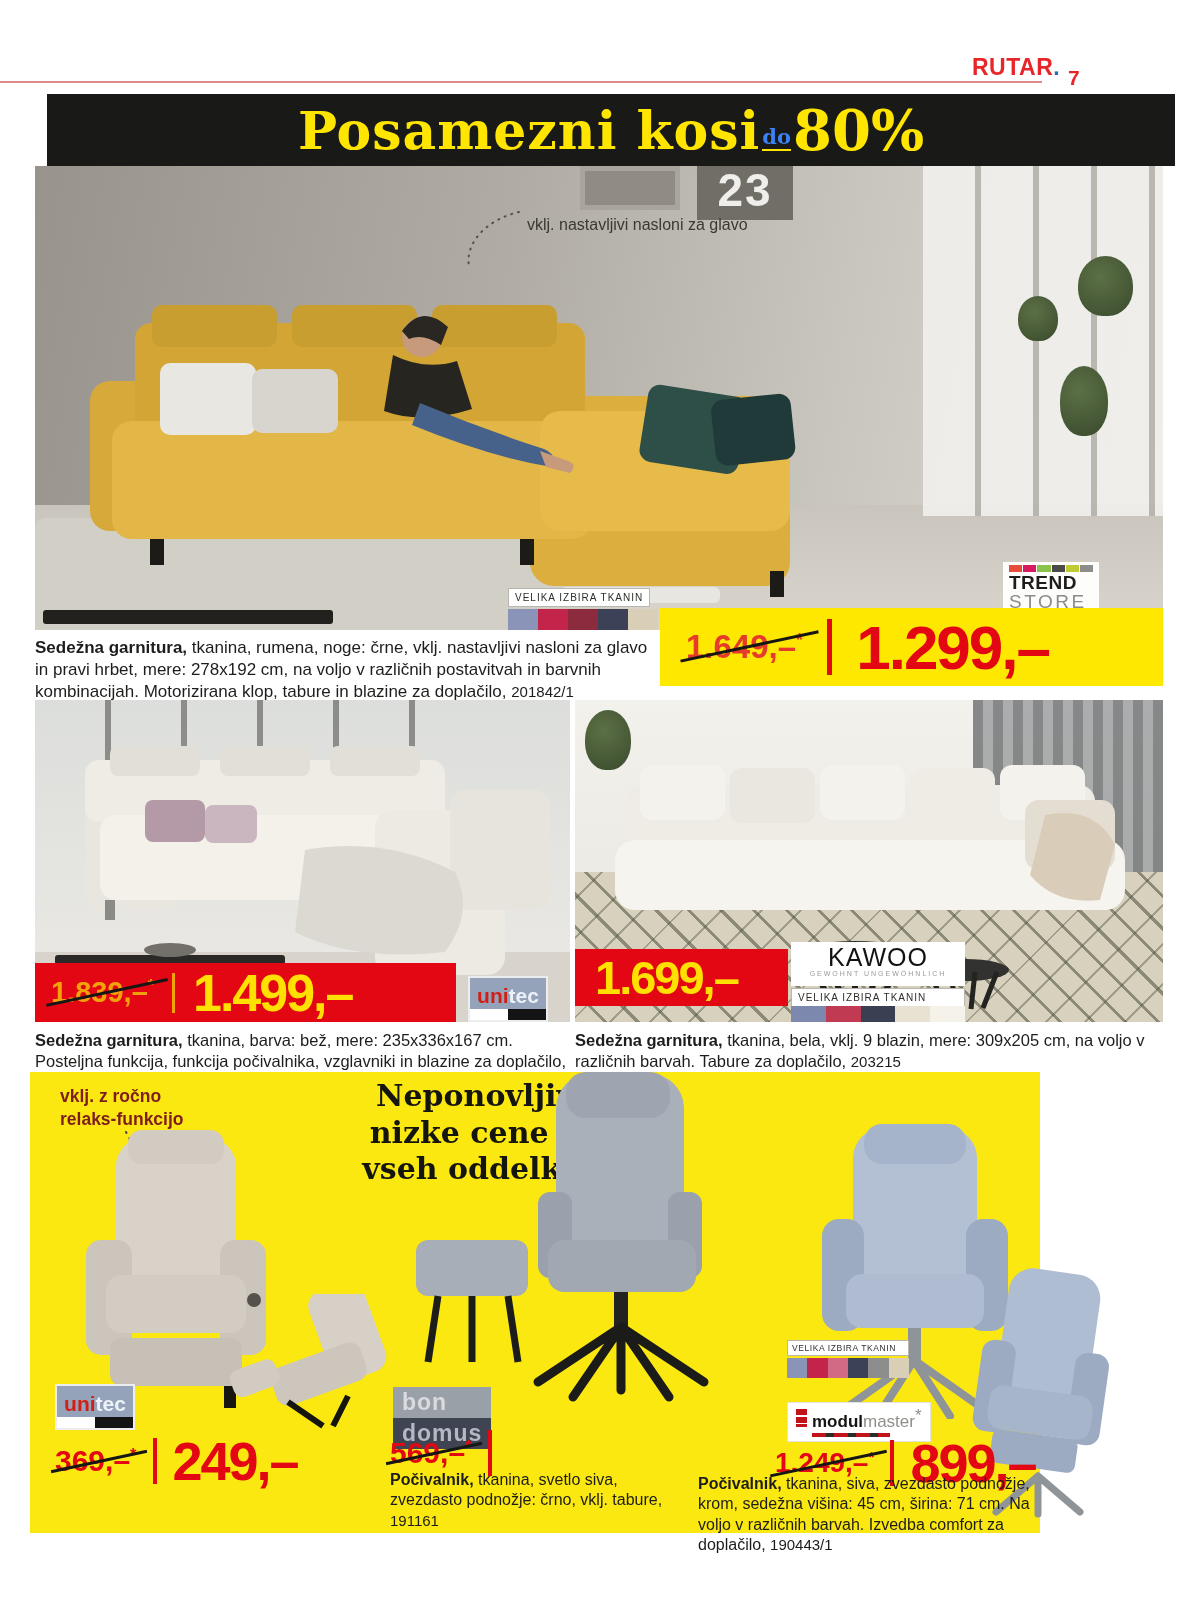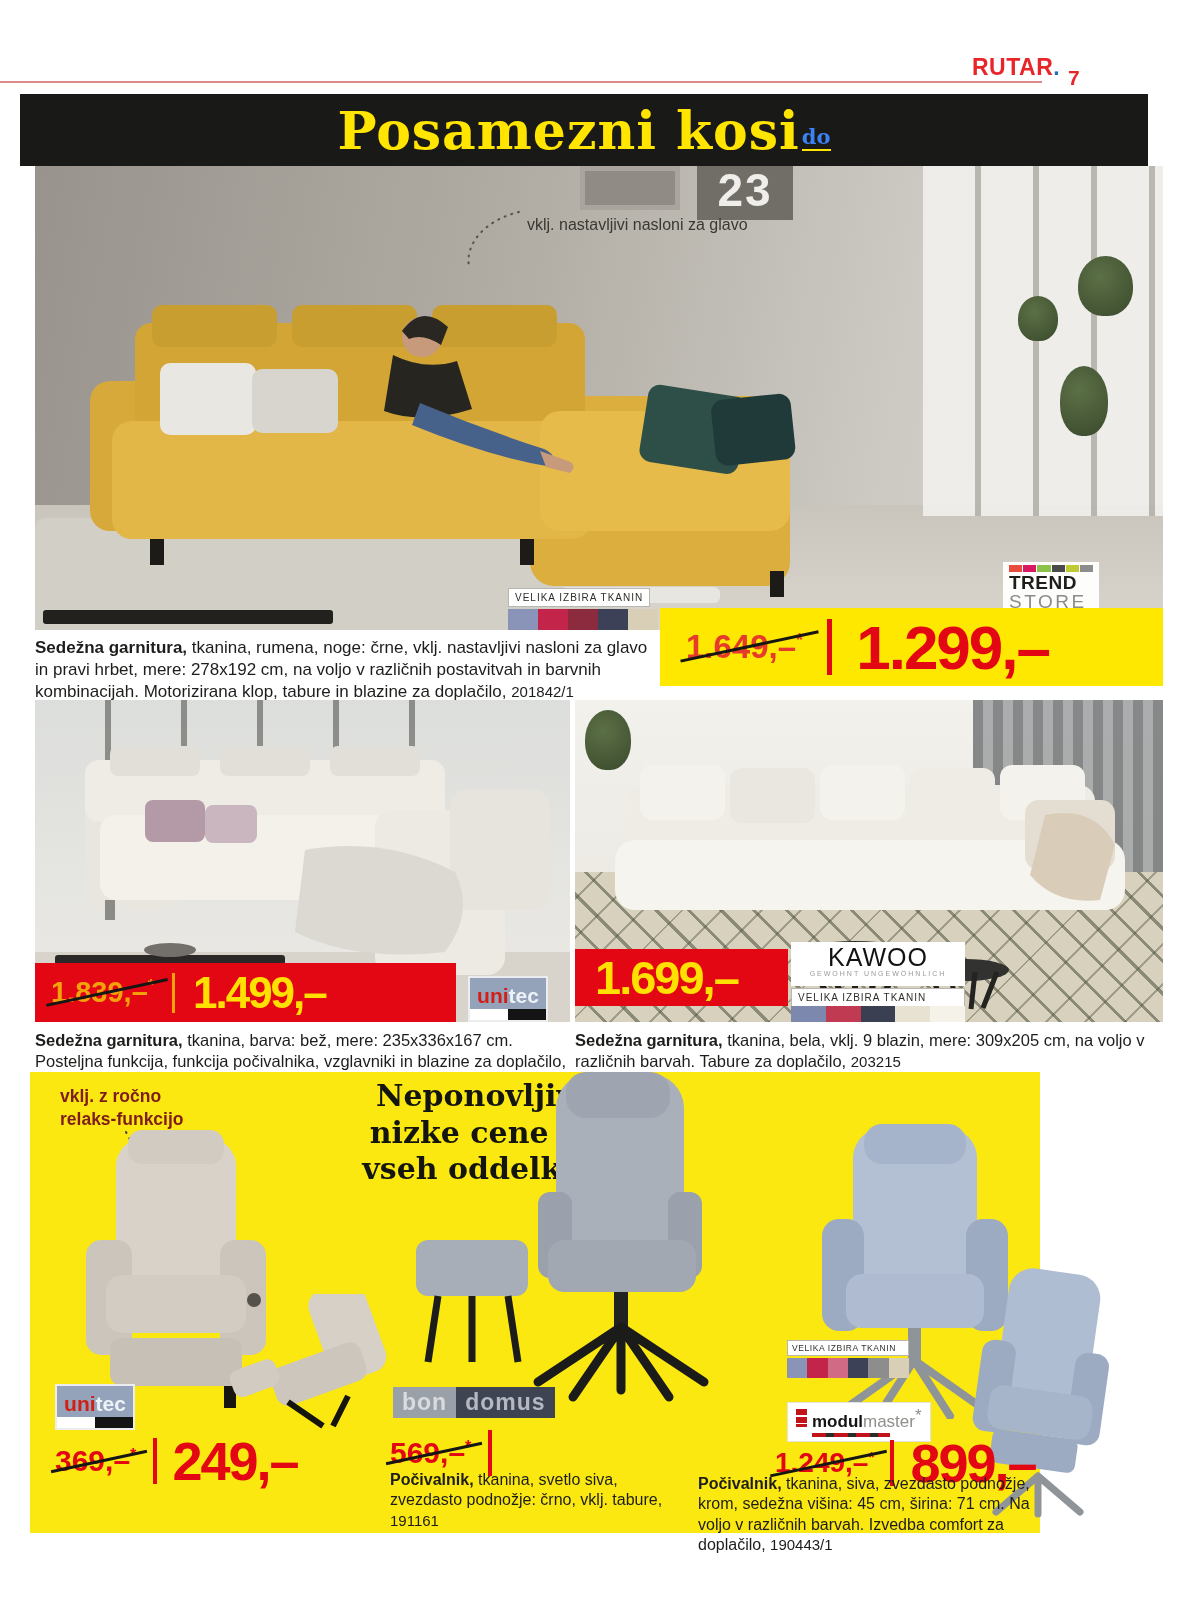--- a/index.html
+++ b/index.html
@@ -7,21 +7,21 @@
   .page { position:relative; width:1200px; height:1601px; background:#fff; overflow:hidden; }
   .abs { position:absolute; }
 
   
   .top-rule { left:0; top:81px; width:1042px; height:2px; background:#dc8a8a; }
   .brand { left:972px; top:54px; font-size:23px; font-weight:700; color:#e8262a; letter-spacing:.5px; }
   .brand .dot { color:#1d70b7; }
   .page-num { left:1068px; top:66px; font-size:21px; font-weight:700; color:#e8262a; }
 
   
-  .banner { left:20px; top:94px; width:1128px; height:72px; background:#191917;
+  .banner { left:47px; top:94px; width:1128px; height:72px; background:#191917;
             display:flex; align-items:center; justify-content:center; gap:2px; }
   .banner-title { font-family:"DejaVu Serif", serif; font-weight:700; font-size:52px; color:#ffe500; letter-spacing:1px; }
   .banner-do { font-family:"DejaVu Serif", serif; font-weight:700; font-size:21px; color:#3b82f6;
                border-bottom:2px solid #ffe500; align-self:center; margin-top:14px; }
   .banner-pct { font-family:"DejaVu Serif", serif; font-weight:700; font-size:56px; color:#ffe500; }
 
   
   .hero { left:35px; top:166px; width:1128px; height:464px; overflow:hidden; background:#b5b1a9; }
   .hero-wall { left:0; top:0; right:0; bottom:0; background:linear-gradient(100deg,#98948d 0%,#b0aca4 40%,#c9c6bf 70%,#dedcd6 100%); }
   .hero-floor { left:0; right:0; bottom:0; height:125px; background:linear-gradient(#c9c5bd,#dad6ce); }
@@ -56,21 +56,21 @@
   .hero-pricebox { left:660px; top:608px; width:503px; height:78px; background:#ffe800;
       display:flex; align-items:center; padding-left:26px; gap:24px; }
   .hero-pricebox .old-price { font-size:33px; color:#e63a2a; }
   .hero-pricebox .divider { width:5px; height:56px; background:#e30613; }
   .hero-pricebox .new-price { font-size:62px; color:#e30613; }
 
   .red-box { background:#e30613; display:flex; align-items:center; }
   .ml-pricebox { left:35px; top:963px; width:421px; height:59px; padding-left:16px; gap:18px; }
   .ml-pricebox .old-price { font-size:29px; color:#f2a30a; }
   .ml-pricebox .divider { width:3px; height:40px; background:#f2a30a; }
-  .ml-pricebox .new-price { font-size:44px; color:#ffe000; }
+  .ml-pricebox .new-price { font-size:52px; color:#ffe000; }
   .mr-pricebox { left:575px; top:949px; width:213px; height:57px; padding-left:20px; }
   .mr-pricebox .new-price { font-size:47px; color:#ffe000; }
 
   
   .desc { color:#1d1d1b; font-size:17px; line-height:1.3; }
   .desc b { font-weight:700; }
   .desc .sku { font-size:15px; }
 
   
   .photo { overflow:hidden; }
@@ -92,21 +92,21 @@
   .unitec-top .u1 { color:#d21f15; }
   .unitec-top .u2 { color:#edf2f8; }
   .unitec-strip { height:11px; display:flex; }
   .unitec-strip .w { flex:1; background:#fff; }
   .unitec-strip .b { flex:1; background:#141414; }
 
   .kawoo { left:791px; top:942px; width:174px; height:44px; background:#fff; text-align:center; padding-top:3px; }
   .kawoo-name { font-size:25px; font-weight:400; letter-spacing:1px; color:#121210; line-height:1; }
   .kawoo-tag { font-size:7px; letter-spacing:2px; color:#9a9a96; }
 
-  .bondomus { display:flex; }
+  .bondomus { display:flex;flex-direction:column; }
   .bondomus .bd1 { background:#9aa0a8; color:#d9dbdf; font-size:23px; font-weight:700; letter-spacing:1px; padding:2px 9px; }
   .bondomus .bd2 { background:#3f4453; color:#b4b8c3; font-size:23px; font-weight:700; letter-spacing:1px; padding:2px 9px; }
 
   .modulmaster { background:#fff; padding:4px 8px; display:flex; align-items:flex-start; gap:5px; border:1px solid #e2e2df; }
   .mm-icon { width:11px; height:18px; margin-top:2px;
       background:linear-gradient(#c2121a 0 35%, #fff 35% 45%, #c2121a 45% 75%, #fff 75% 85%, #c2121a 85% 100%); }
   .mm-text { line-height:1; }
   .mm-b { font-size:17px; font-weight:700; color:#141412; }
   .mm-l { font-size:17px; color:#8f8f8b; }
   .mm-sub { width:78px; height:4px; margin-top:3px; background:repeating-linear-gradient(90deg,#c2121a 0 14px,#2b2b28 14px 22px); }
@@ -128,20 +128,21 @@
 
 <div class="page">
 
   <div class="abs top-rule"></div>
   <div class="abs brand"><span>RUTAR</span><span class="dot">.</span></div>
   <div class="abs page-num">7</div>
 
   <div class="abs banner">
     <span class="banner-title">Posamezni kosi</span>
     <span class="banner-do">do</span>
+    <span class="banner-pct">80%</span>
   </div>
 
   <div class="abs hero photo">
     <div class="abs hero-wall"></div>
     <div class="abs hero-floor"></div>
     <div class="abs hero-rug"></div>
     <div class="abs hero-window"></div>
     <div class="abs plant" style="right:30px; top:90px; width:55px; height:60px;"></div>
     <div class="abs plant" style="right:105px; top:130px; width:40px; height:45px;"></div>
     <div class="abs plant" style="right:55px; top:200px; width:48px; height:70px;"></div>

